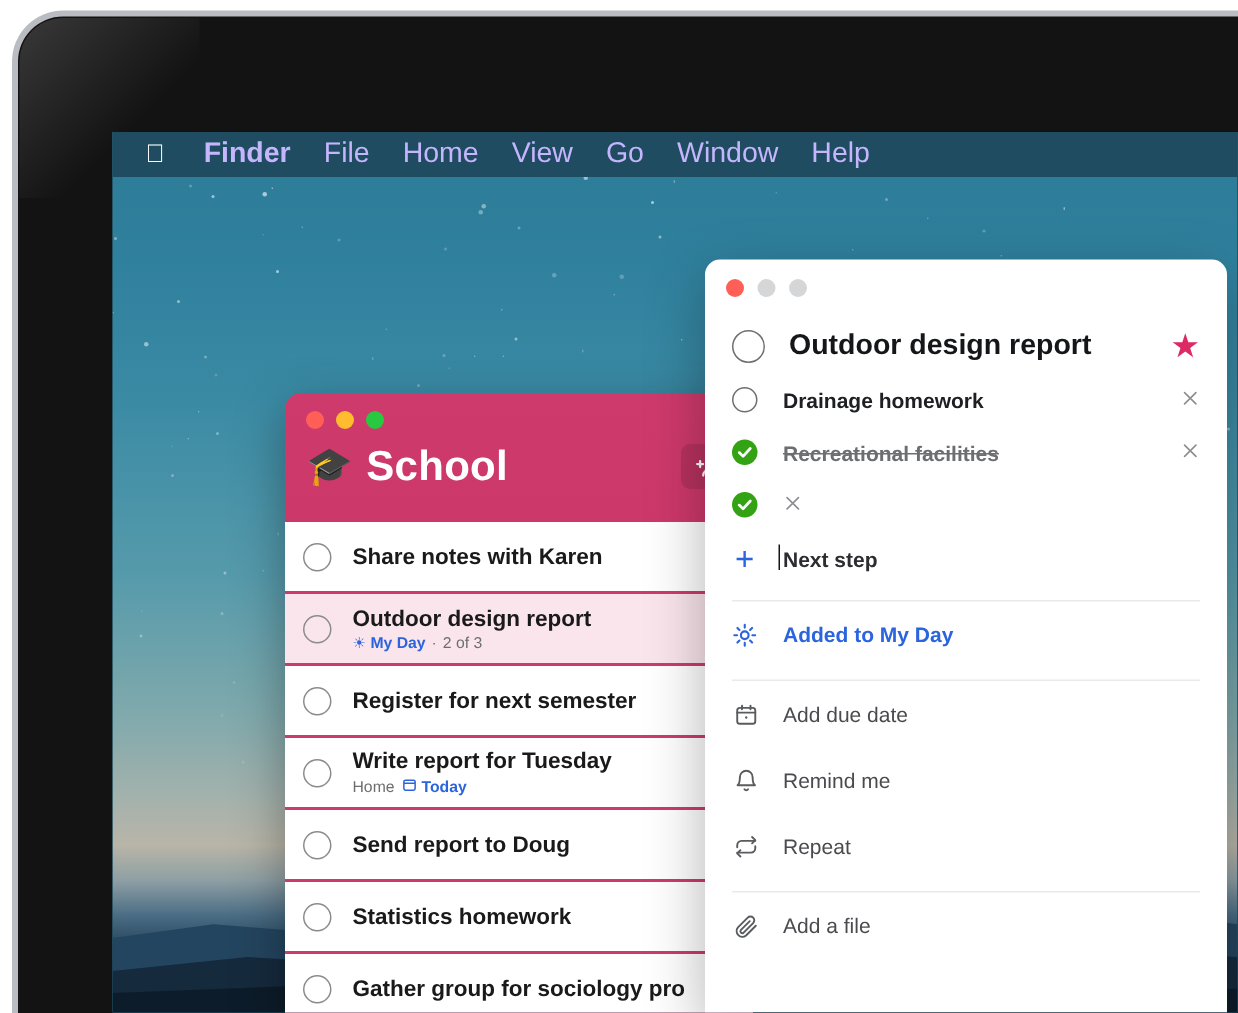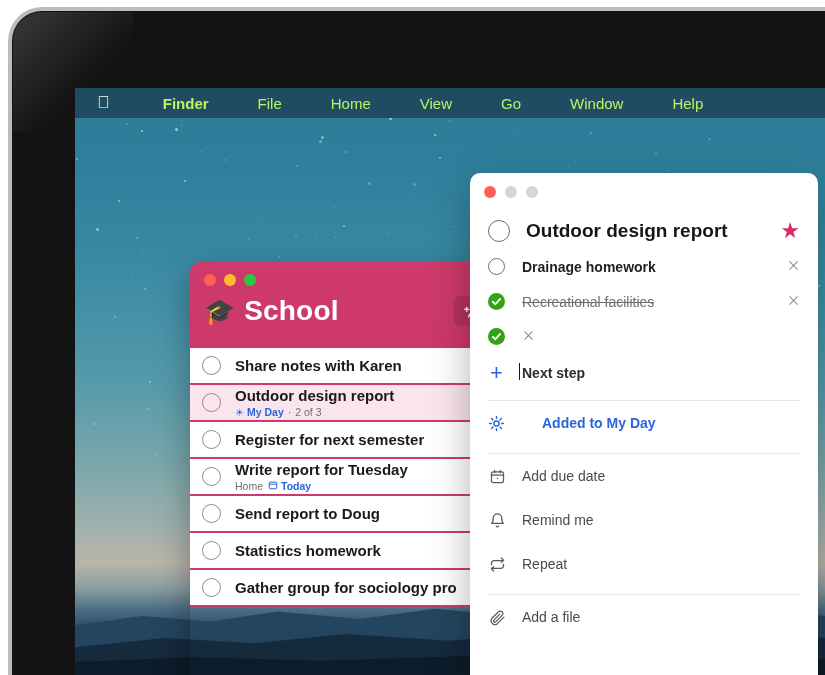--- a/index.html
+++ b/index.html
@@ -87,21 +87,21 @@
     display:flex; align-items:center;
     padding-left:22px;
     color:#ffffff;
     z-index:30;
   }
   .apple-logo {
     font-size:17px; line-height:1; margin-right:26px;
     position:relative; top:-1px;
   }
   .menu-item {
-    font-size:15px; margin-right:22px; color:#bef264; white-space:nowrap;margin-left:27px;
+    font-size:19px; margin-right:22px; color:#c4b5fd; white-space:nowrap;
   }
   .menu-item.bold { font-weight:bold; }
 
   
   #school-window {
     position:absolute; left:115px; top:174px; width:312px; height:420px;
     border-radius:11px 11px 0 0;
     overflow:hidden;
     box-shadow:0 12px 34px rgba(0,0,0,.34);
     z-index:40;
@@ -129,21 +129,21 @@
     margin-left:auto; width:34px; height:30px; border-radius:6px;
     background:rgba(0,0,0,.11);
     display:flex; align-items:center; justify-content:center;
   }
 
   .school-list { background:#cf3a6c; padding:0 0 0 0; }
   .task-row {
     background:#ffffff;
     display:flex; align-items:center;
     padding:0 14px 0 12px;
-    height:37px;
+    height:48px;
     border-bottom:2px solid #cf3a6c;
     position:relative;
   }
   .task-row.selected { background:#fae5ec; }
   .task-circle {
     width:19px; height:19px; border-radius:50%;
     border:1.6px solid #8b8b8b; flex:none; margin-right:14px;
   }
   .task-body { display:flex; flex-direction:column; justify-content:center; min-width:0; }
   .task-title {
@@ -189,39 +189,39 @@
   .sub-circle {
     width:17px; height:17px; border-radius:50%;
     border:1.5px solid #6f6f6f; flex:none; margin-right:17px;
   }
   .sub-done {
     width:17px; height:17px; border-radius:50%;
     background:#34a313; flex:none; margin-right:17px;
     display:flex; align-items:center; justify-content:center;
   }
   .sub-label { font-size:14px; color:#1e1f22; font-weight:bold; flex:1; }
-  .sub-label.done { color:#6d6e71; text-decoration:line-through; font-weight:normal; }
+  .sub-label.done { color:#6d6e71; text-decoration:line-through; font-weight:bold; }
   .sub-x { color:#8d8e91; font-size:15px; line-height:1; }
 
   .next-row {
     display:flex; align-items:center; height:38px; padding:0 18px;
   }
   .plus-ico { color:#2b64dd; font-size:22px; width:17px; margin-right:17px; text-align:center; line-height:1; }
   .next-label { font-size:14px; color:#2c2d30; font-weight:bold; position:relative; }
   .caret {
     position:absolute; left:-3px; top:-2px; width:1px; height:17px; background:#15161a;
   }
 
   .divider { height:1px; background:#e9e9ea; margin:8px 18px 0 18px; }
 
   .myday-row {
     display:flex; align-items:center; height:44px; padding:0 18px;
   }
   .myday-ico { width:17px; margin-right:17px; display:flex; justify-content:center; }
-  .myday-label { font-size:14px; color:#2b64dd; font-weight:bold;margin-left:20px; }
+  .myday-label { font-size:14px; color:#2b64dd; font-weight:bold; }
 
   .action-row {
     display:flex; align-items:center; height:44px; padding:0 18px;
   }
   .action-ico { width:18px; margin-right:16px; display:flex; justify-content:center; }
   .action-label { font-size:14px; color:#4a4b4e; }
 </style>
 </head>
 <body>
 

